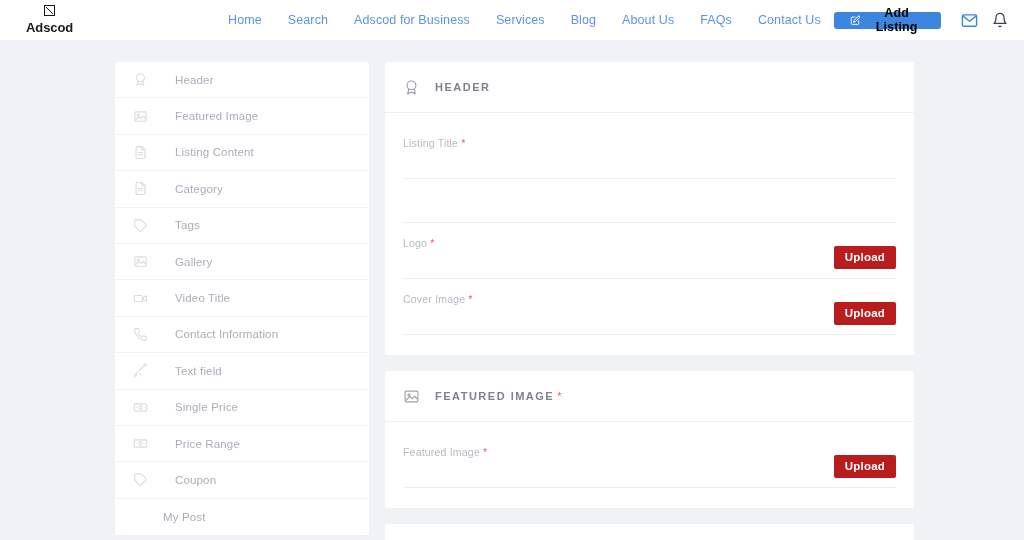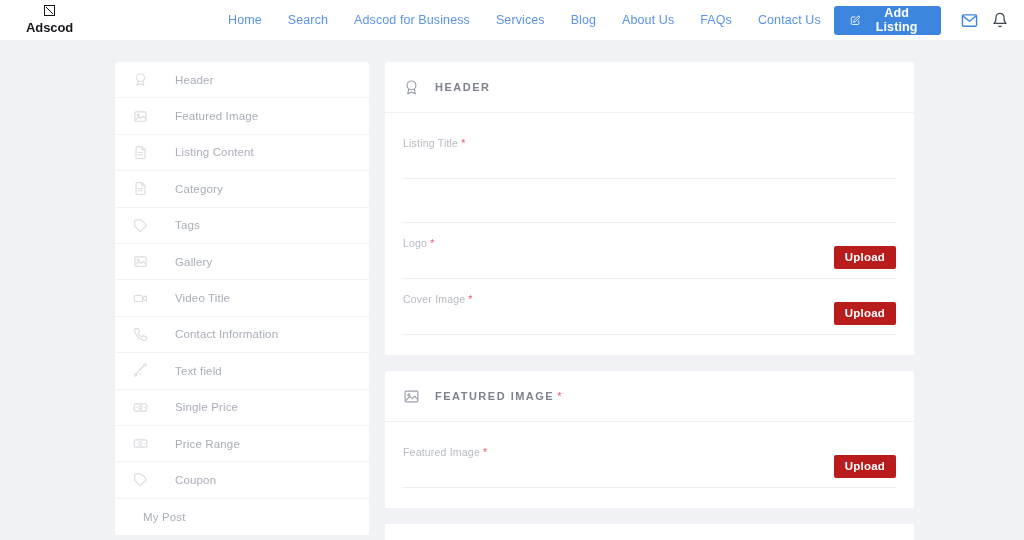--- a/index.html
+++ b/index.html
@@ -70,23 +70,23 @@
 
   .nav-right {
     margin-left: auto;
     display: flex;
     align-items: center;
     gap: 0;
   }
 
   .btn-add-listing {
     background: #3d86e0;
-    color: #ffffff;
+    color: #000000;
     border: none;
-    height: 29px;
+    height: 17px;
     padding: 0 16px;
     border-radius: 3px;
     font-size: 12.5px;
     font-weight: bold;
     font-family: inherit;
     display: flex;
     align-items: center;
     gap: 8px;
     cursor: pointer;
     letter-spacing: 0.1px;
@@ -135,21 +135,21 @@
     justify-content: flex-start;
     color: #d9dce1;
   }
   .side-label {
     font-size: 11.5px;
     color: #a9aeb8;
     margin-left: 22px;
     letter-spacing: 0.15px;
     white-space: nowrap;
   }
-  .side-item.no-icon .side-label { margin-left: 10px; }
+  .side-item.no-icon .side-label { margin-left: 30px; }
 
   
   .main {
     flex: 1;
     min-width: 0;
     display: flex;
     flex-direction: column;
     gap: 16px;
   }
 

